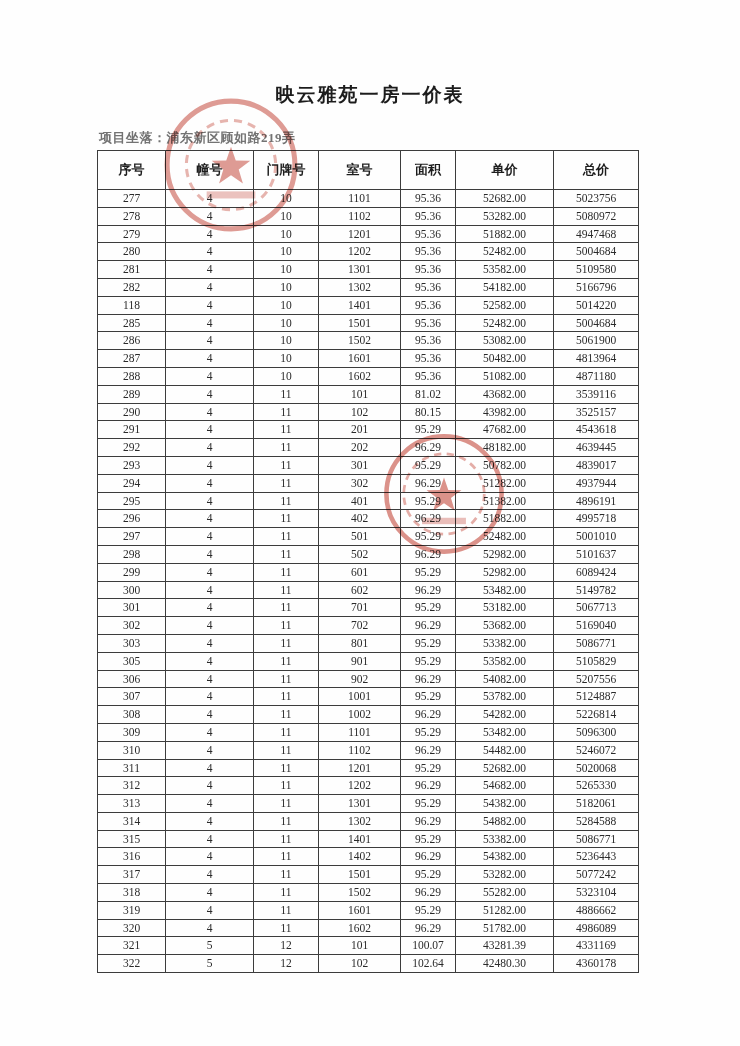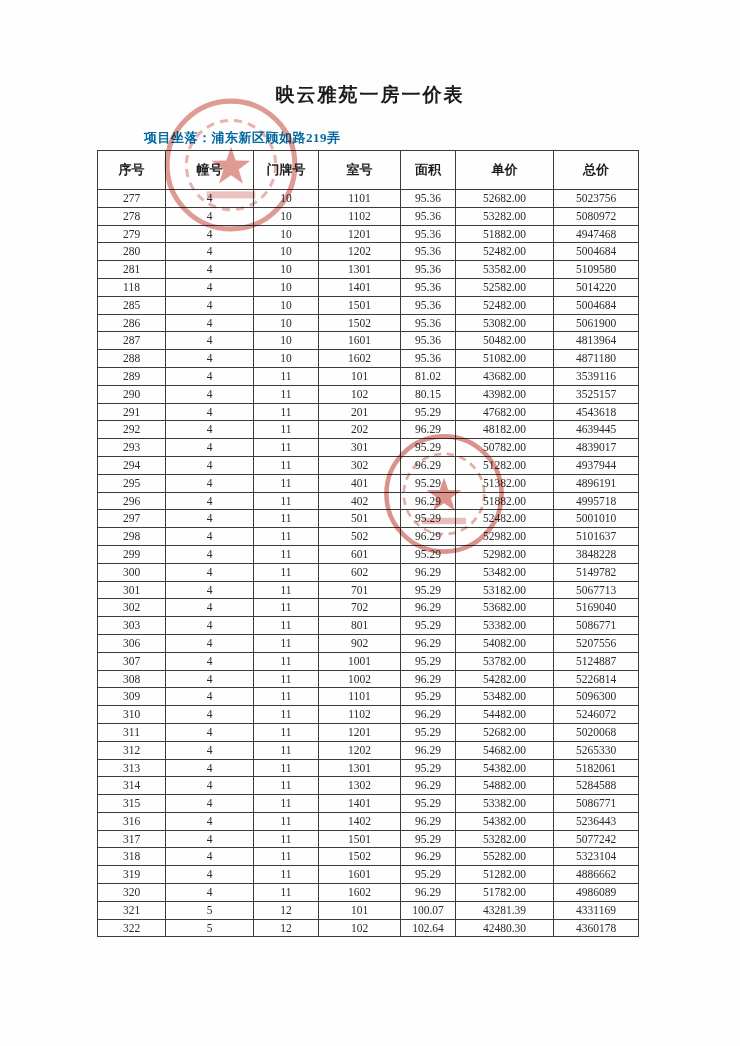--- a/index.html
+++ b/index.html
@@ -9,21 +9,21 @@
     font-family:"Liberation Serif","DejaVu Serif",serif;
   }
   .page{position:absolute;inset:0;background:#fefefe;}
   .title{
     position:absolute;top:82px;left:0;width:100%;
     text-align:center;font-size:19px;font-weight:bold;
     letter-spacing:2px;color:#1c1c1c;margin:0;
   }
   .location{
     position:absolute;top:129px;left:99px;
-    font-size:13px;font-weight:bold;color:#0369a1;letter-spacing:0.5px;margin-left:45px;
+    font-size:13px;font-weight:bold;color:#737373;letter-spacing:0.5px;
   }
   table.price-table{
     position:absolute;top:150px;left:97px;
     border-collapse:collapse;table-layout:fixed;
     background:transparent;
   }
   .price-table th,.price-table td{
     border:1px solid #3c3c3c;
     text-align:center;vertical-align:middle;
     padding:0;overflow:hidden;white-space:nowrap;
@@ -113,20 +113,29 @@
         <tr>
           <td>281</td>
           <td>4</td>
           <td>10</td>
           <td>1301</td>
           <td>95.36</td>
           <td>53582.00</td>
           <td>5109580</td>
         </tr>
         <tr>
+          <td>282</td>
+          <td>4</td>
+          <td>10</td>
+          <td>1302</td>
+          <td>95.36</td>
+          <td>54182.00</td>
+          <td>5166796</td>
+        </tr>
+        <tr>
           <td>118</td>
           <td>4</td>
           <td>10</td>
           <td>1401</td>
           <td>95.36</td>
           <td>52582.00</td>
           <td>5014220</td>
         </tr>
         <tr>
           <td>285</td>
@@ -254,21 +263,21 @@
           <td>52982.00</td>
           <td>5101637</td>
         </tr>
         <tr>
           <td>299</td>
           <td>4</td>
           <td>11</td>
           <td>601</td>
           <td>95.29</td>
           <td>52982.00</td>
-          <td>3848228</td>
+          <td>6089424</td>
         </tr>
         <tr>
           <td>300</td>
           <td>4</td>
           <td>11</td>
           <td>602</td>
           <td>96.29</td>
           <td>53482.00</td>
           <td>5149782</td>
         </tr>
@@ -291,20 +300,29 @@
           <td>5169040</td>
         </tr>
         <tr>
           <td>303</td>
           <td>4</td>
           <td>11</td>
           <td>801</td>
           <td>95.29</td>
           <td>53382.00</td>
           <td>5086771</td>
+        </tr>
+        <tr>
+          <td>305</td>
+          <td>4</td>
+          <td>11</td>
+          <td>901</td>
+          <td>95.29</td>
+          <td>53582.00</td>
+          <td>5105829</td>
         </tr>
         <tr>
           <td>306</td>
           <td>4</td>
           <td>11</td>
           <td>902</td>
           <td>96.29</td>
           <td>54082.00</td>
           <td>5207556</td>
         </tr>

